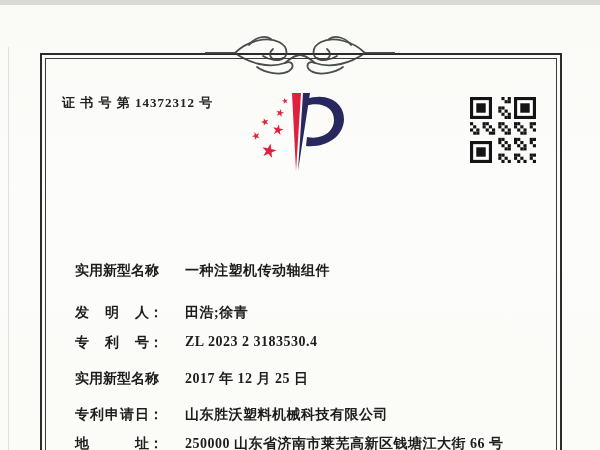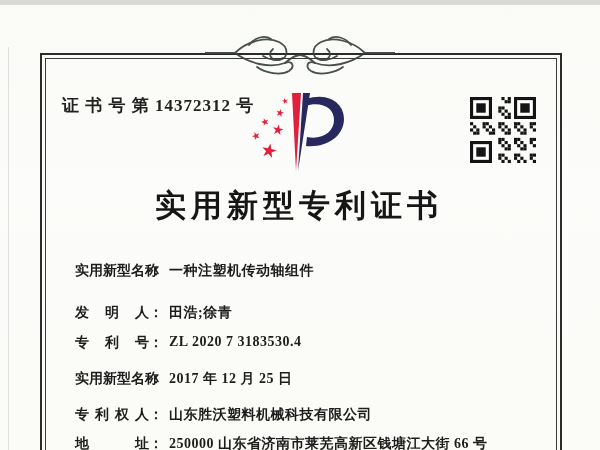--- a/index.html
+++ b/index.html
@@ -23,38 +23,38 @@
   }
   .frame-inner{
     position:absolute;left:3px;top:3px;right:3px;bottom:-3px;
     border:1px solid #3a3a3a;
   }
   .ornament{
     position:absolute;left:205px;top:27px;width:190px;height:46px;
   }
   .cert-number{
     position:absolute;left:62px;top:89px;
-    font-size:17px;font-weight:600;letter-spacing:1px;color:#222;
+    font-size:13px;font-weight:600;letter-spacing:1px;color:#222;
   }
   .logo{position:absolute;left:240px;top:86px;width:118px;height:86px;}
   .qr{position:absolute;left:470px;top:92px;width:66px;height:66px;}
   .title{
     position:absolute;left:40px;top:180px;width:518px;
     text-align:center;font-size:31px;font-weight:700;
     letter-spacing:5px;color:#161616;
   }
   .fields{position:absolute;left:75px;top:257px;width:470px;}
   .row{position:absolute;left:0;white-space:nowrap;font-size:14px;font-weight:700;color:#1d1d1d;}
   .row .lbl{
     display:inline-block;width:74px;
     text-align:justify;text-align-last:justify;
     vertical-align:top;
   }
   .row .colon{display:inline-block;vertical-align:top;}
-  .row .val{display:inline-block;margin-left:6px;vertical-align:top;letter-spacing:.5px;font-family:Liberation Serif, serif;}
+  .row .val{display:inline-block;margin-left:22px;vertical-align:top;letter-spacing:.5px;font-family:Liberation Serif, serif;}
   .r0{top:0px;} .r1{top:42px;} .r2{top:72px;} .r3{top:108px;} .r4{top:144px;} .r5{top:173px;}
 </style>
 </head>
 <body>
 
 <div class="paper">
   <div class="paper-edge"></div>
 
   <div class="frame">
     <div class="frame-inner"></div>
@@ -198,35 +198,34 @@
       <rect x="3" y="3" width="15" height="15" fill="#ffffff"></rect>
       <rect x="6" y="6" width="9" height="9" fill="#141414"></rect>
       <rect x="42" y="0" width="21" height="21" fill="#141414"></rect>
       <rect x="45" y="3" width="15" height="15" fill="#ffffff"></rect>
       <rect x="48" y="6" width="9" height="9" fill="#141414"></rect>
       <rect x="0" y="42" width="21" height="21" fill="#141414"></rect>
       <rect x="3" y="45" width="15" height="15" fill="#ffffff"></rect>
       <rect x="6" y="48" width="9" height="9" fill="#141414"></rect>
     </svg>
 
-  <div class="title">实用新型专利证书</div>
 
   <div class="fields">
     <div class="row r0">
       <span class="lbl">实用新型名称</span><span class="colon">：</span><span class="val">一种注塑机传动轴组件</span>
     </div>
     <div class="row r1">
       <span class="lbl">发明人</span><span class="colon">：</span><span class="val">田浩;徐青</span>
     </div>
     <div class="row r2">
-      <span class="lbl">专利号</span><span class="colon">：</span><span class="val">ZL 2020 7 3183530.4</span>
+      <span class="lbl">专利号</span><span class="colon">：</span><span class="val">ZL 2023 2 3183530.4</span>
     </div>
     <div class="row r3">
       <span class="lbl">实用新型名称</span><span class="colon">：</span><span class="val">2017 年 12 月 25 日</span>
     </div>
     <div class="row r4">
-      <span class="lbl">专利权人</span><span class="colon">：</span><span class="val">山东胜沃塑料机械科技有限公司</span>
+      <span class="lbl">专利申请日</span><span class="colon">：</span><span class="val">山东胜沃塑料机械科技有限公司</span>
     </div>
     <div class="row r5">
       <span class="lbl">地址</span><span class="colon">：</span><span class="val">250000  山东省济南市莱芜高新区钱塘江大街 66 号</span>
     </div>
   </div>
 </div>
 
 </body></html>

